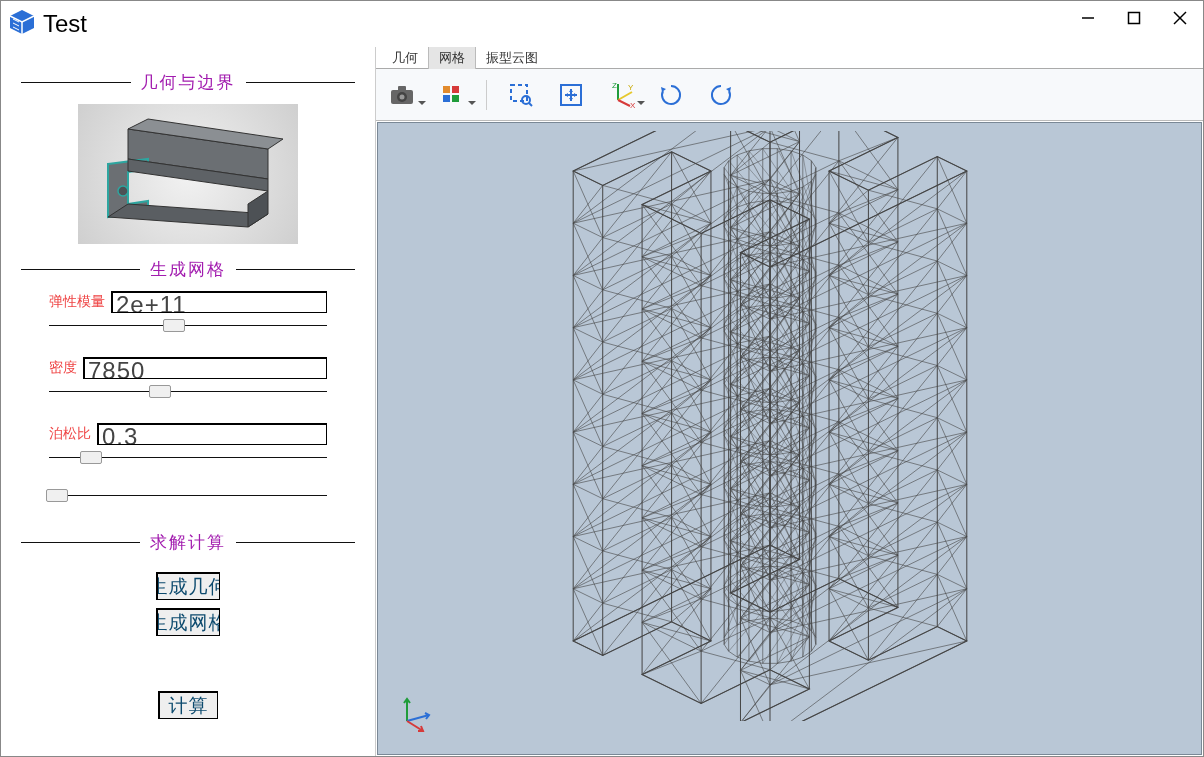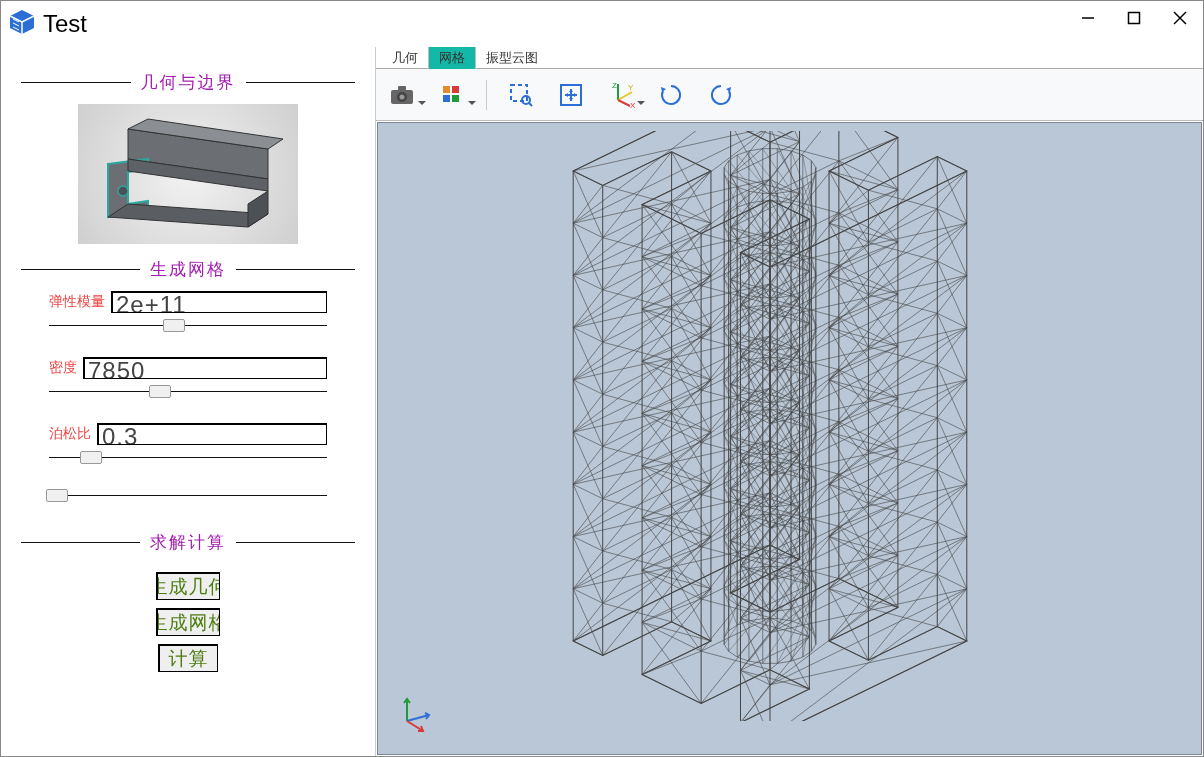--- a/index.html
+++ b/index.html
@@ -32,31 +32,31 @@
   .param-input { flex:1; margin-left:6px; height:22px; border:2px solid #000; border-bottom-width:1px; border-right-width:1px;
                  font-family:Arial,sans-serif; font-size:24px; color:#444; padding:0 3px;
                  overflow:hidden; line-height:14px; letter-spacing:1px;
                  display:flex; align-items:flex-end; }
   .slider-wrap { margin:6px 0 0 0; position:relative; height:14px; }
   .slider-line { position:absolute; left:0; right:0; top:6px; height:1px; background:#111; }
   .slider-thumb { position:absolute; top:0; width:22px; height:13px; background:#f0f0f0; border:1px solid #999; border-radius:2px; transform:translateX(-11px); }
 
   .solve-wrap { display:flex; flex-direction:column; align-items:center; gap:8px; margin-top:8px; }
   .solve-btn { width:64px; height:28px; border:2px solid #000; border-bottom-width:1px; border-right-width:1px;
-               background:#efefef; font-size:19px; color:#4d7c0f; text-align:center;
+               background:#efefef; font-size:19px; color:#0c4a6e; text-align:center;
                overflow:hidden; white-space:nowrap; cursor:pointer;
                display:flex; align-items:center; justify-content:center; letter-spacing:1px; }
-  .solve-btn.wide { width:60px; }
+  .solve-btn.wide { width:60px;margin-top:47px; }
 
   
   .main { flex:1; display:flex; flex-direction:column; }
   .tabbar { height:22px; border-bottom:1px solid #aaa; display:flex; align-items:flex-start; background:#fff; padding-left:6px; font-size:13px; }
   .tab { padding:2px 10px; color:#333; cursor:pointer; }
   .tab + .tab { border-left:1px solid #bbb; }
-  .tab.active { background:#14b8a6; }
+  .tab.active { background:#e5e5e5; }
 
   .toolbar { height:52px; border-bottom:1px solid #bbb; background:#f7f9fb; display:flex; align-items:center; padding:0 10px; gap:18px; }
   .tbtn { width:32px; height:32px; display:flex; align-items:center; justify-content:center; position:relative; cursor:pointer; border-radius:3px; }
   .tbtn.dd::after{ content:""; position:absolute; right:-8px; top:22px; border:4px solid transparent; border-top-color:#555; }
   .tsep { width:1px; height:30px; background:#ccc; }
 
   .viewport { flex:1; background:#b9c7d6; position:relative; margin:1px; }
   .viewport-border { position:absolute; inset:0; border:1px solid #7a8896; }
   .axis3d { position:absolute; left:18px; bottom:18px; }
 

